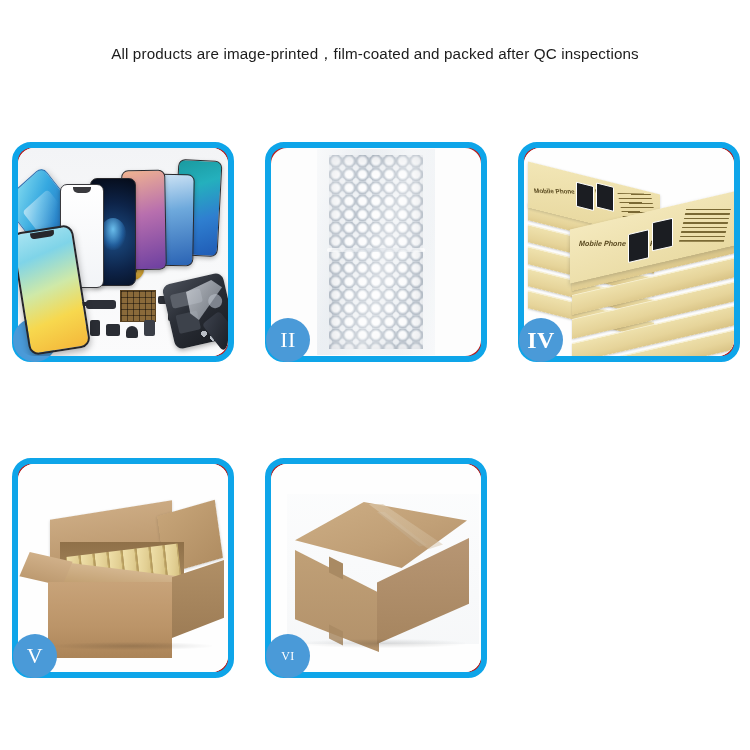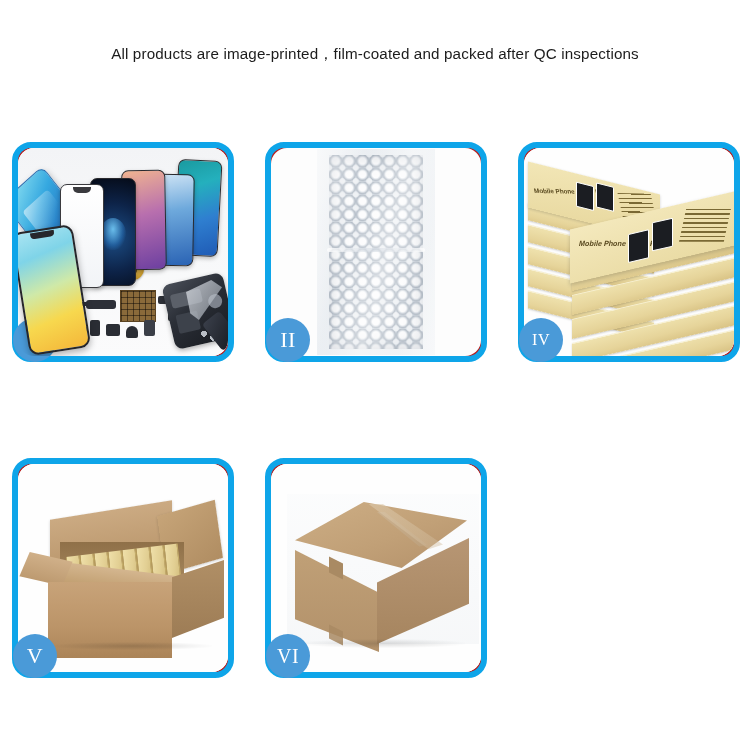--- a/index.html
+++ b/index.html
@@ -80,23 +80,23 @@
     border-radius: 50%;
     background: #4a9ad8;
     color: #ffffff;
     font-family: "Liberation Serif", serif;
     font-size: 22px;
     line-height: 44px;
     text-align: center;
     letter-spacing: 0.5px;
     z-index: 5;
   }
-  .badge.b-vi { font-size: 20px; }
+  .badge.b-vi { font-size: 12px; }
   .badge.b-iii { font-size: 20px; }
-  .badge.b-iv { font-size: 16px; }
+  .badge.b-iv { font-size: 24px; font-weight: bold; }
 
   
   .p1-bg {
     position: absolute;
     inset: 0;
     background: linear-gradient(180deg, #f3f4f6 0%, #f7f8f9 45%, #fbfbfc 100%);
   }
   .phone {
     position: absolute;
     border-radius: 7px;

